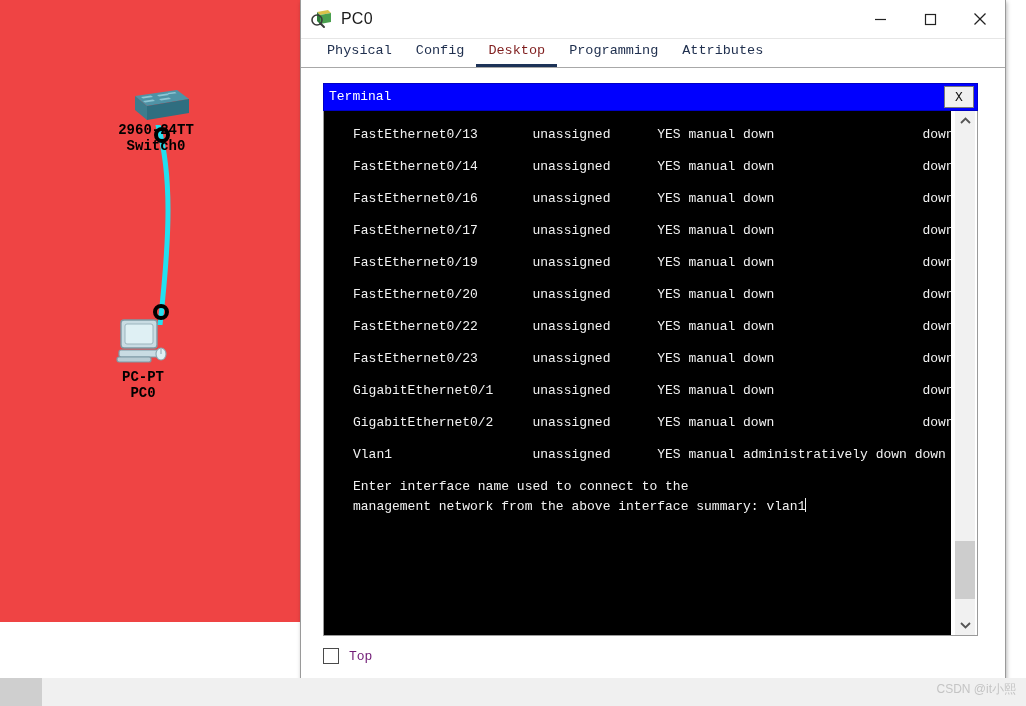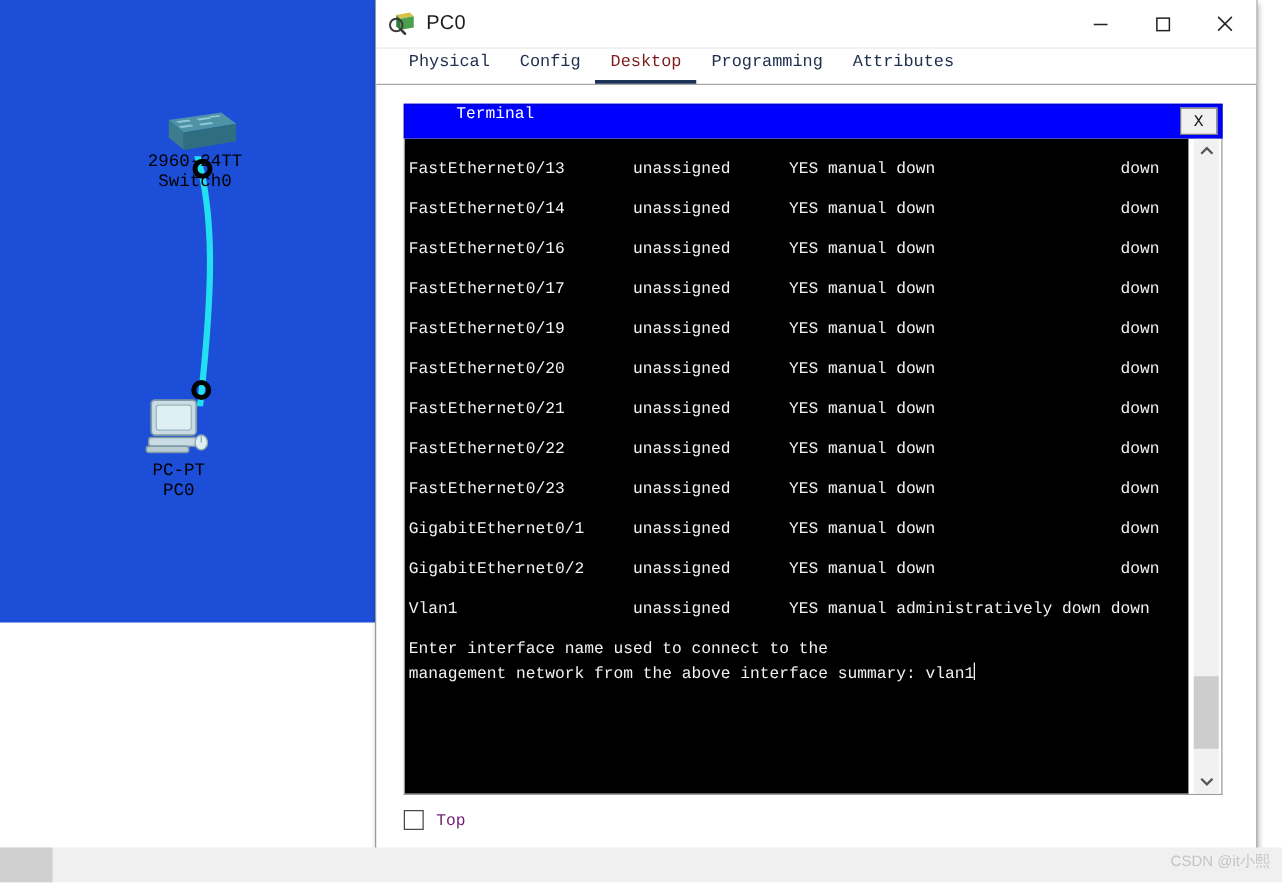--- a/index.html
+++ b/index.html
@@ -36,22 +36,23 @@
     height: 28px;
     background: #cfcfcf;
   }
 
   
   .topology {
     position: absolute;
     left: 0;
     top: 0;
     width: 300px;
-    height: 498px;
-    background: #1d4ed8;
+    height: 622px;
+    background: #ef4444;
+    font-weight: bold;
   }
 
   .cable {
     position: absolute;
     left: 120px;
     top: 125px;
     width: 90px;
     height: 200px;
     pointer-events: none;
   }
@@ -173,24 +174,23 @@
     height: 553px;
     background: #ffffff;
     box-sizing: border-box;
   }
 
   .term-title {
     position: relative;
     height: 28px;
     background: #0000ff;
     display: flex;
-    align-items: flex-start;
+    align-items: center;
     box-sizing: border-box;
     border: 1px solid #0000c8;
-    padding-left: 36px;
   }
   .term-title-text {
     font-family: "Liberation Mono", "DejaVu Sans Mono", monospace;
     font-size: 13px;
     color: #ffffff;
     margin-left: 5px;
     line-height: 14px;
   }
   .term-close {
     position: absolute;
@@ -231,20 +231,21 @@
   }
 
   .term-line {
     font-family: "Liberation Mono", "DejaVu Sans Mono", monospace;
     font-size: 13px;
     color: #f2f2f2;
     white-space: pre;
     height: 32px;
     line-height: 32px;
     padding-left: 3px;
+    margin-left: 26px;
   }
   .term-line.tight {
     height: 20px;
     line-height: 20px;
   }
   .cursor {
     display: inline-block;
     width: 1px;
     height: 14px;
     background: #f2f2f2;
@@ -416,21 +417,20 @@
       </div>
 
       <div class="term-body">
         <div class="term-screen">
           <div class="term-line">FastEthernet0/13       unassigned      YES manual down                   down</div>
           <div class="term-line">FastEthernet0/14       unassigned      YES manual down                   down</div>
           <div class="term-line">FastEthernet0/16       unassigned      YES manual down                   down</div>
           <div class="term-line">FastEthernet0/17       unassigned      YES manual down                   down</div>
           <div class="term-line">FastEthernet0/19       unassigned      YES manual down                   down</div>
           <div class="term-line">FastEthernet0/20       unassigned      YES manual down                   down</div>
-          <div class="term-line">FastEthernet0/21       unassigned      YES manual down                   down</div>
           <div class="term-line">FastEthernet0/22       unassigned      YES manual down                   down</div>
           <div class="term-line">FastEthernet0/23       unassigned      YES manual down                   down</div>
           <div class="term-line">GigabitEthernet0/1     unassigned      YES manual down                   down</div>
           <div class="term-line">GigabitEthernet0/2     unassigned      YES manual down                   down</div>
           <div class="term-line">Vlan1                  unassigned      YES manual administratively down down</div>
           <div class="term-line tight" style="margin-top:6px">Enter interface name used to connect to the</div>
           <div class="term-line tight"><span>management network from the above interface summary: vlan1</span><span class="cursor"></span></div>
         </div>
 
         <div class="term-scroll">

